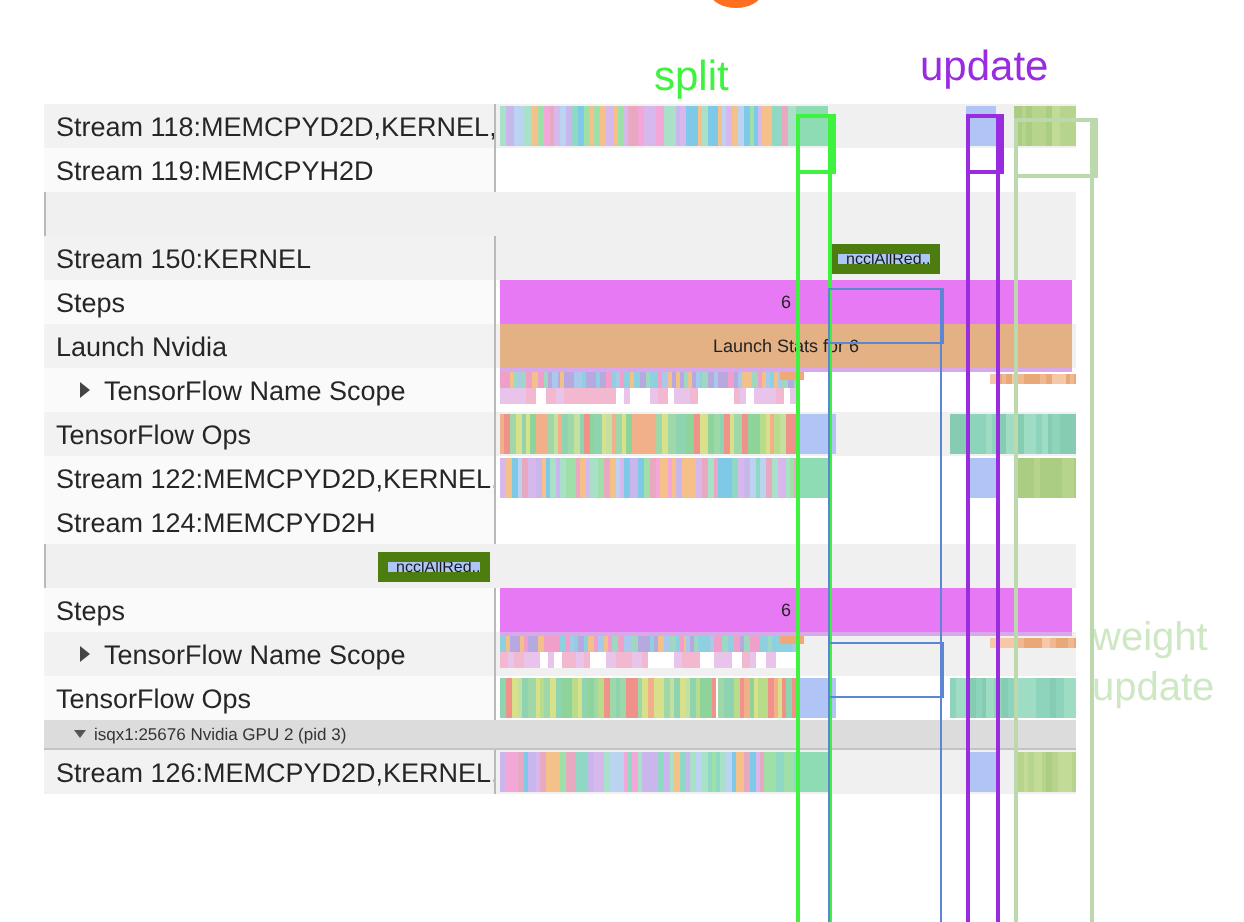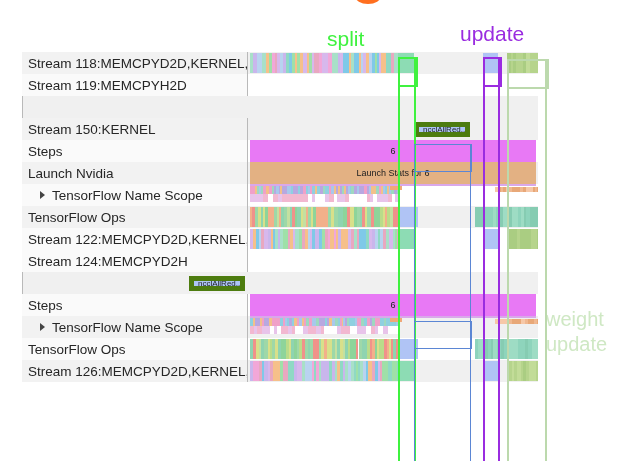--- a/index.html
+++ b/index.html
@@ -708,20 +708,24 @@
         <div class="bar" style="left: 263.076px; width: 3.15919px; top: 1px; height: 20px; background: rgb(158, 220, 196);"></div>
         <div class="bar" style="left: 266.235px; width: 4.13889px; top: 1px; height: 20px; background: rgb(158, 220, 196);"></div>
         <div class="bar" style="left: 270.374px; width: 2.7775px; top: 1px; height: 20px; background: rgb(142, 212, 188);"></div>
         <div class="bar" style="left: 273.151px; width: 3.91189px; top: 1px; height: 20px; background: rgb(142, 212, 188);"></div>
         <div class="bar" style="left: 277.063px; width: 2.51555px; top: 1px; height: 20px; background: rgb(134, 204, 178);"></div>
         <div class="bar" style="left: 279.579px; width: 3.99213px; top: 1px; height: 20px; background: rgb(142, 212, 188);"></div>
         <div class="bar" style="left: 283.571px; width: 3.74063px; top: 1px; height: 20px; background: rgb(158, 220, 196);"></div>
         <div class="bar" style="left: 287.312px; width: 3.57232px; top: 1px; height: 20px; background: rgb(158, 220, 196);"></div>
       </div>
     </div>
+    <div class="group-header">
+      <span class="tri"></span>
+      <span>isqx1:25676 Nvidia GPU 2 (pid 3)</span>
+    </div>
     <div class="trk band">
       <div class="trk-label">
         <span>Stream 126:MEMCPYD2D,KERNEL,MI</span>
       </div>
       <div class="trk-area">
         <div class="bar" style="left: 2px; width: 3.17603px; top: 1px; height: 20px; background: rgb(201, 182, 236);"></div>
         <div class="bar" style="left: 5.17603px; width: 2.85895px; top: 1px; height: 20px; background: rgb(242, 167, 216);"></div>
         <div class="bar" style="left: 8.03497px; width: 3.23673px; top: 1px; height: 20px; background: rgb(242, 167, 216);"></div>
         <div class="bar" style="left: 11.2717px; width: 2.65708px; top: 1px; height: 20px; background: rgb(232, 168, 192);"></div>
         <div class="bar" style="left: 13.9288px; width: 2.54463px; top: 1px; height: 20px; background: rgb(127, 201, 232);"></div>

